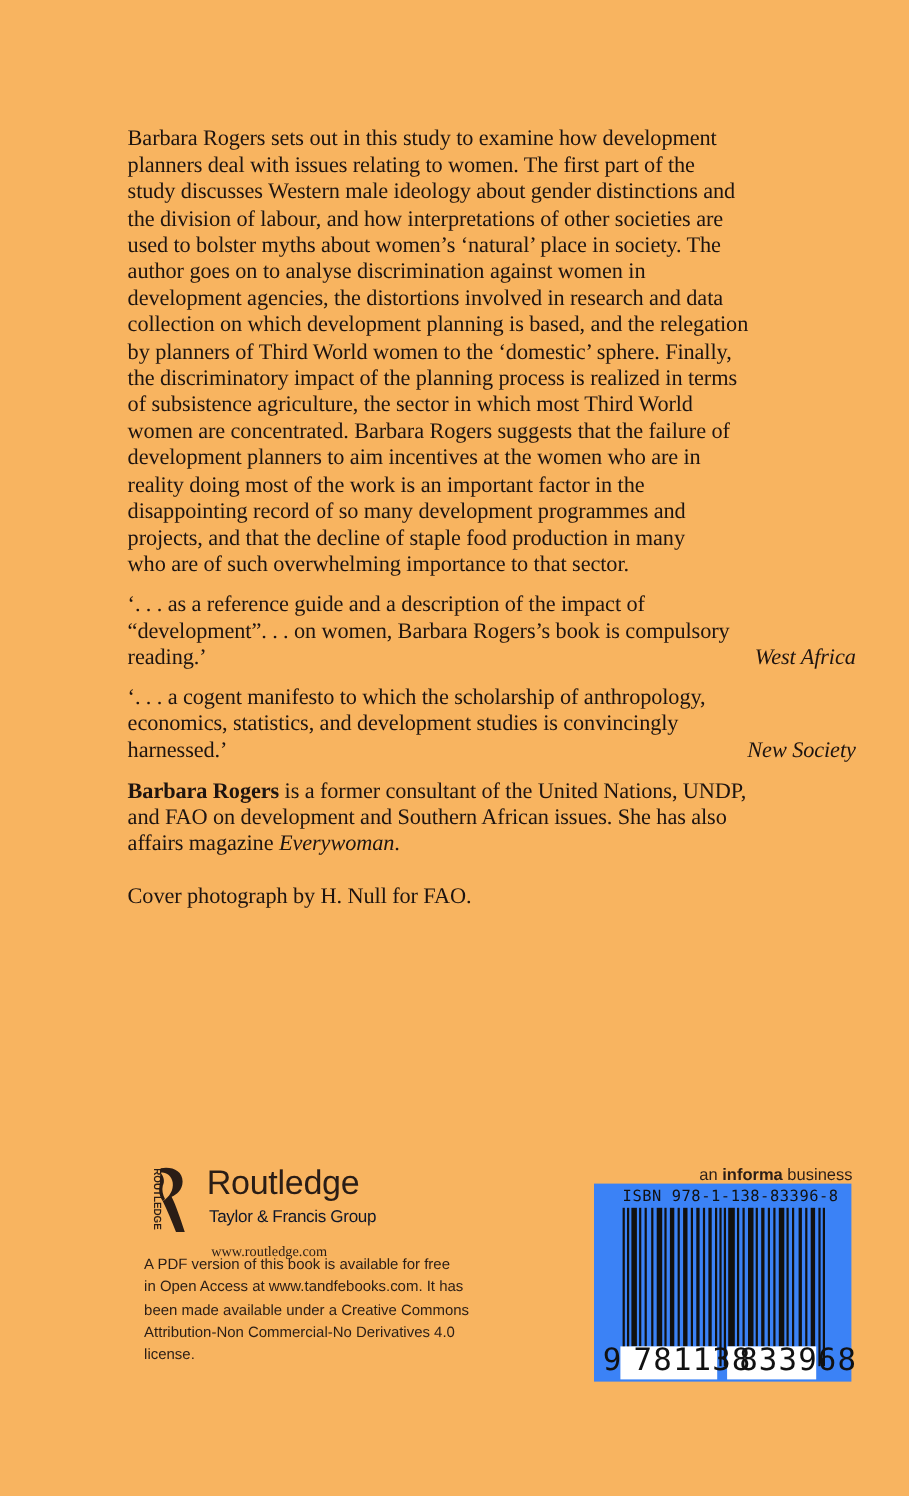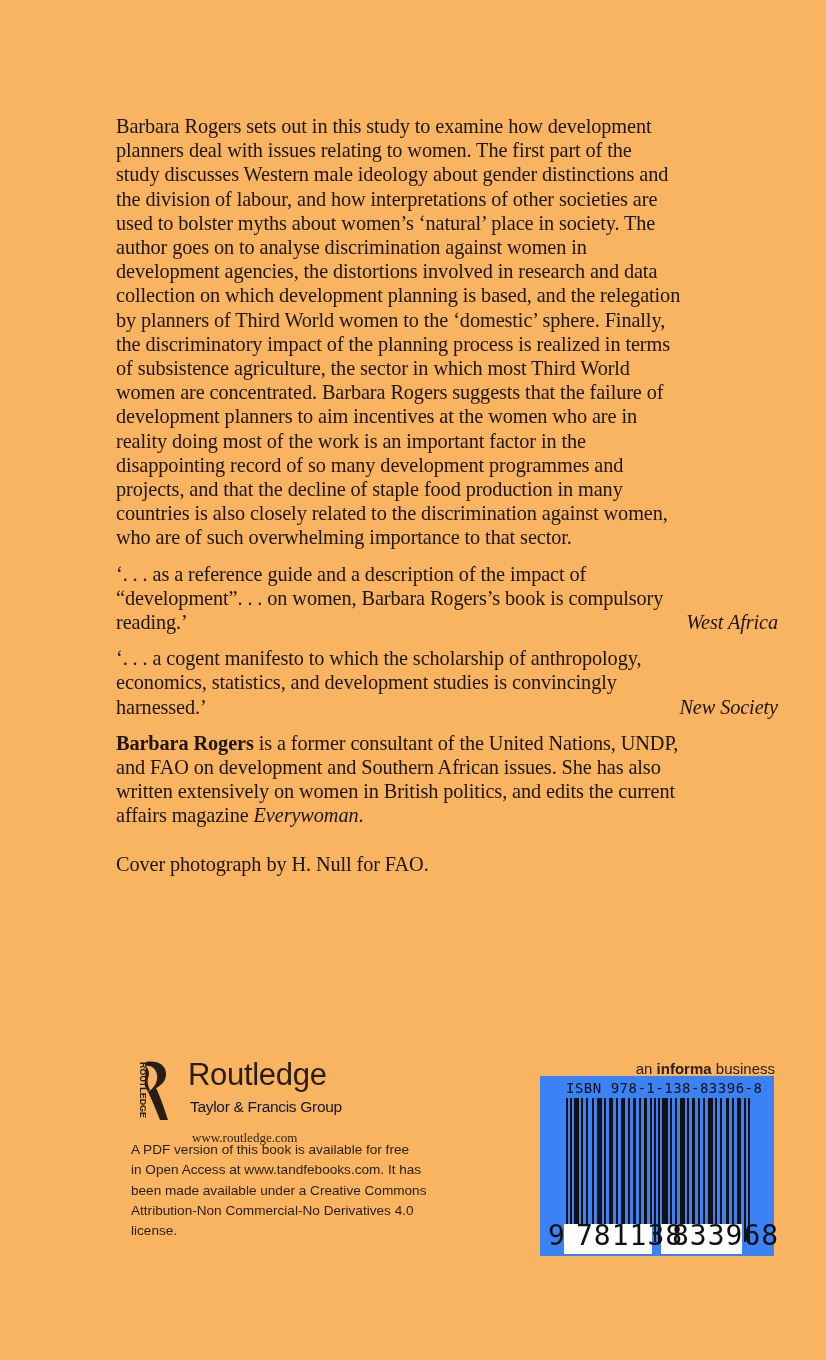--- a/index.html
+++ b/index.html
@@ -167,21 +167,20 @@
     <p class="line">development agencies, the distortions involved in research and data</p>
     <p class="line">collection on which development planning is based, and the relegation</p>
     <p class="line">by planners of Third World women to the ‘domestic’ sphere. Finally,</p>
     <p class="line">the discriminatory impact of the planning process is realized in terms</p>
     <p class="line">of subsistence agriculture, the sector in which most Third World</p>
     <p class="line">women are concentrated. Barbara Rogers suggests that the failure of</p>
     <p class="line">development planners to aim incentives at the women who are in</p>
     <p class="line">reality doing most of the work is an important factor in the</p>
     <p class="line">disappointing record of so many development programmes and</p>
     <p class="line">projects, and that the decline of staple food production in many</p>
-    <p class="line">countries is also closely related to the discrimination against women,</p>
     <p class="line">who are of such overwhelming importance to that sector.</p>
   </div>
 
   <div class="quote">
     <div class="line">‘. . . as a reference guide and a description of the impact of</div>
     <div class="line">“development”. . . on women, Barbara Rogers’s book is compulsory</div>
     <div class="last-row">
       <span>reading.’</span>
       <span class="source">West Africa</span>
     </div>
@@ -192,21 +191,20 @@
     <div class="line">economics, statistics, and development studies is convincingly</div>
     <div class="last-row">
       <span>harnessed.’</span>
       <span class="source">New Society</span>
     </div>
   </div>
 
   <div class="bio">
     <div class="line"><b>Barbara Rogers</b><span> is a former consultant of the United Nations, UNDP,</span></div>
     <div class="line">and FAO on development and Southern African issues. She has also</div>
-    <div class="line">written extensively on women in British politics, and edits the current</div>
     <div class="line"><span>affairs magazine </span><i>Everywoman</i><span>.</span></div>
   </div>
 
   <div class="credit">Cover photograph by H. Null for FAO.</div>
 </div>
 
 <div id="publisher">
   <svg class="logo-mark" viewBox="0 0 40 62" width="40" height="62">
     <text x="0" y="0" transform="translate(10,2) rotate(90)" font-family="Liberation Sans, DejaVu Sans, sans-serif" font-weight="bold" font-size="9.5" fill="#2a1d16" textLength="56" lengthAdjust="spacingAndGlyphs">ROUTLEDGE</text>
     <path d="M16 2 C 26 0, 36 4, 36 14 C 36 22, 30 26, 26 28 C 30 36, 34 48, 38 60 L 30 60 C 26 50, 22 40, 18 32 C 24 28, 28 22, 27 15 C 26 8, 20 5, 16 6 Z" fill="#2a1d16"></path>

